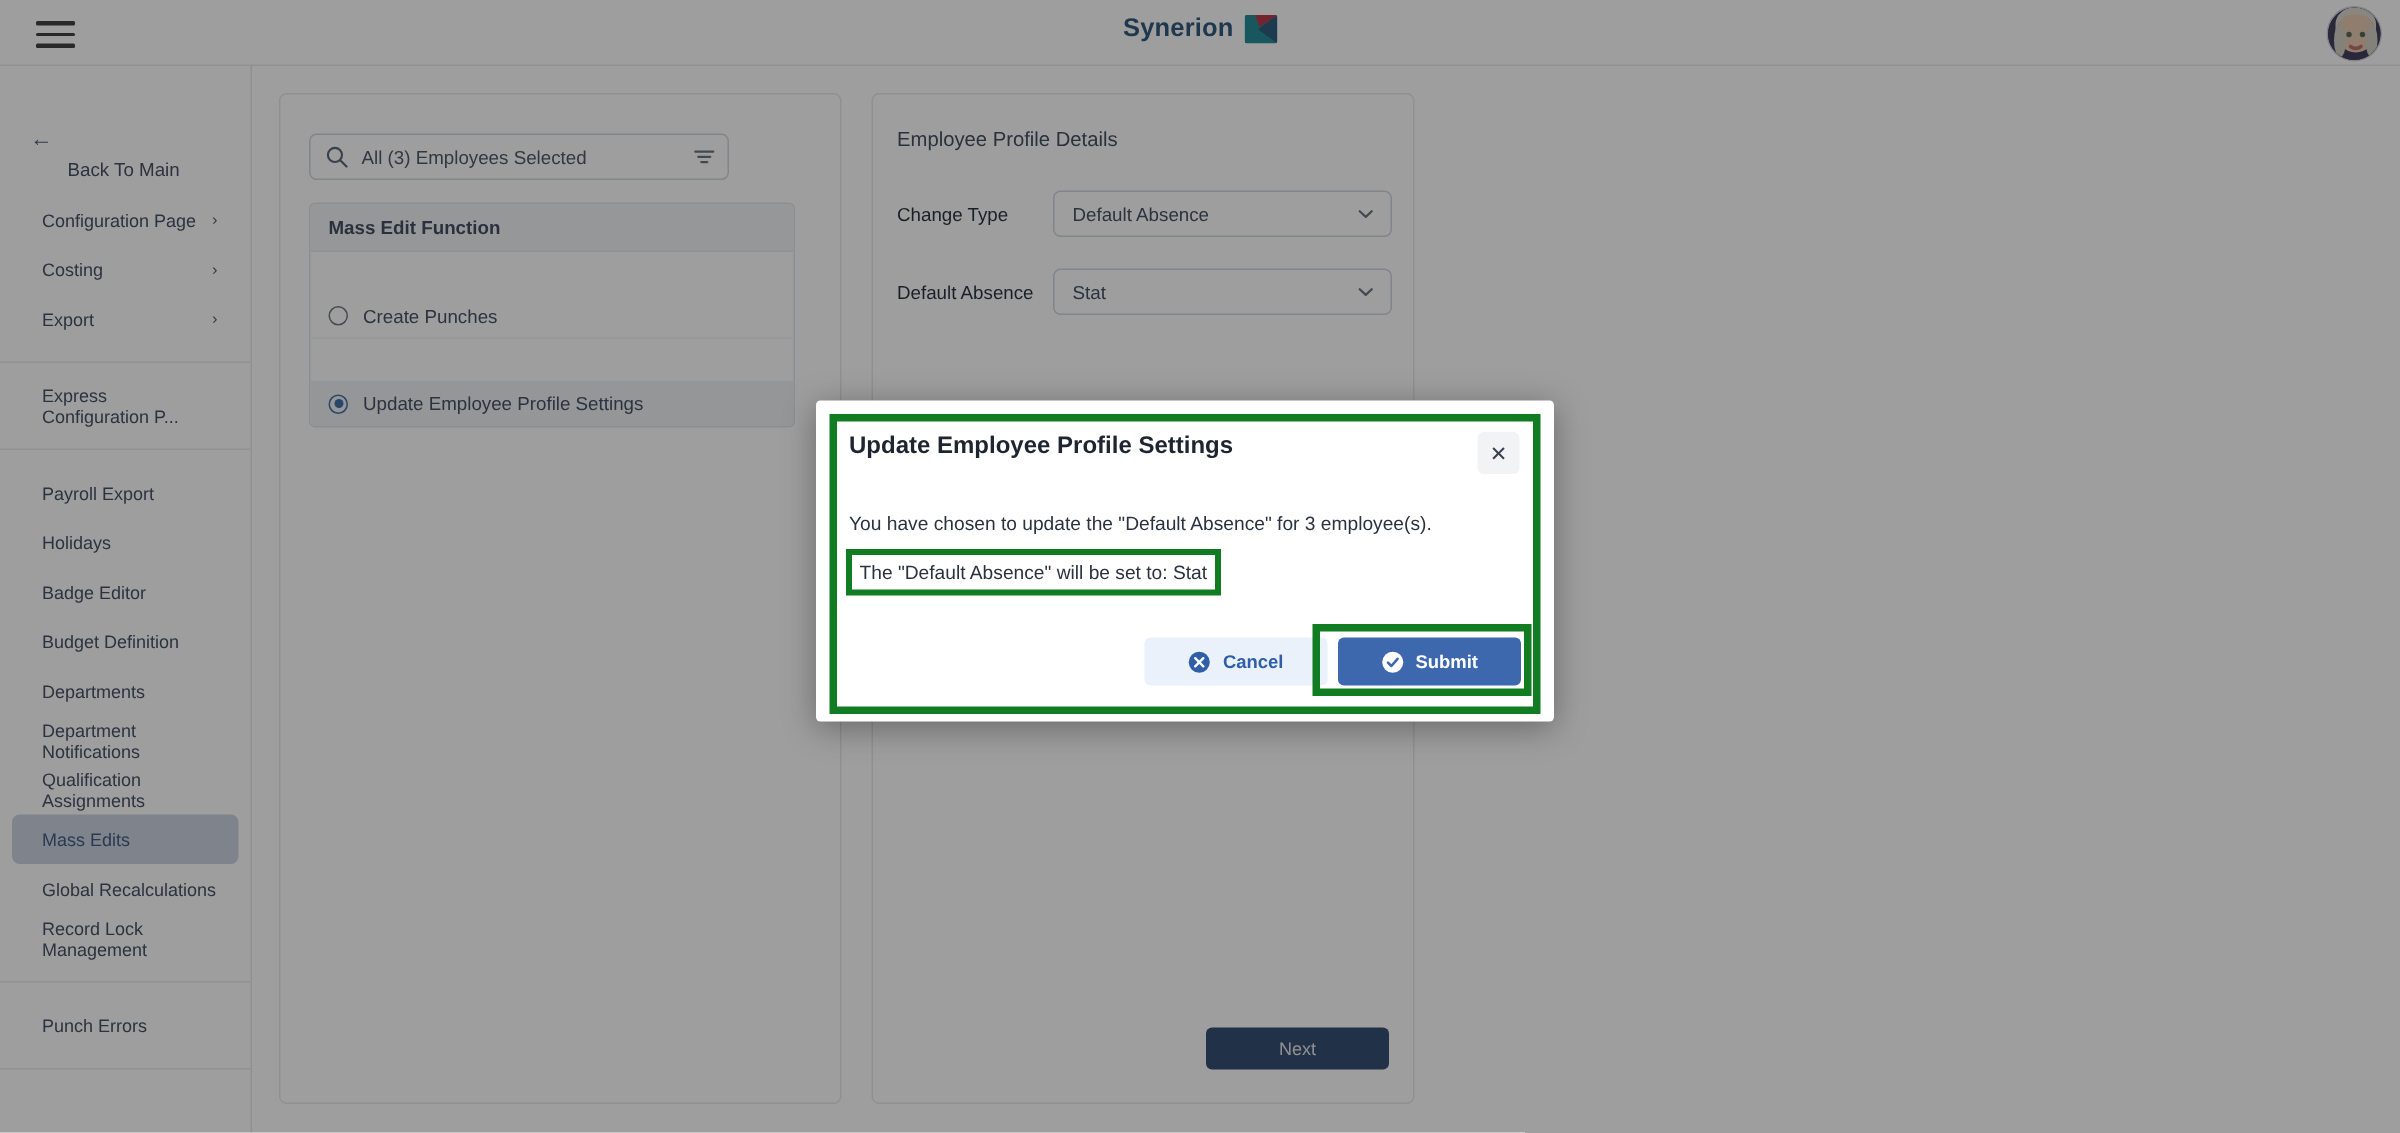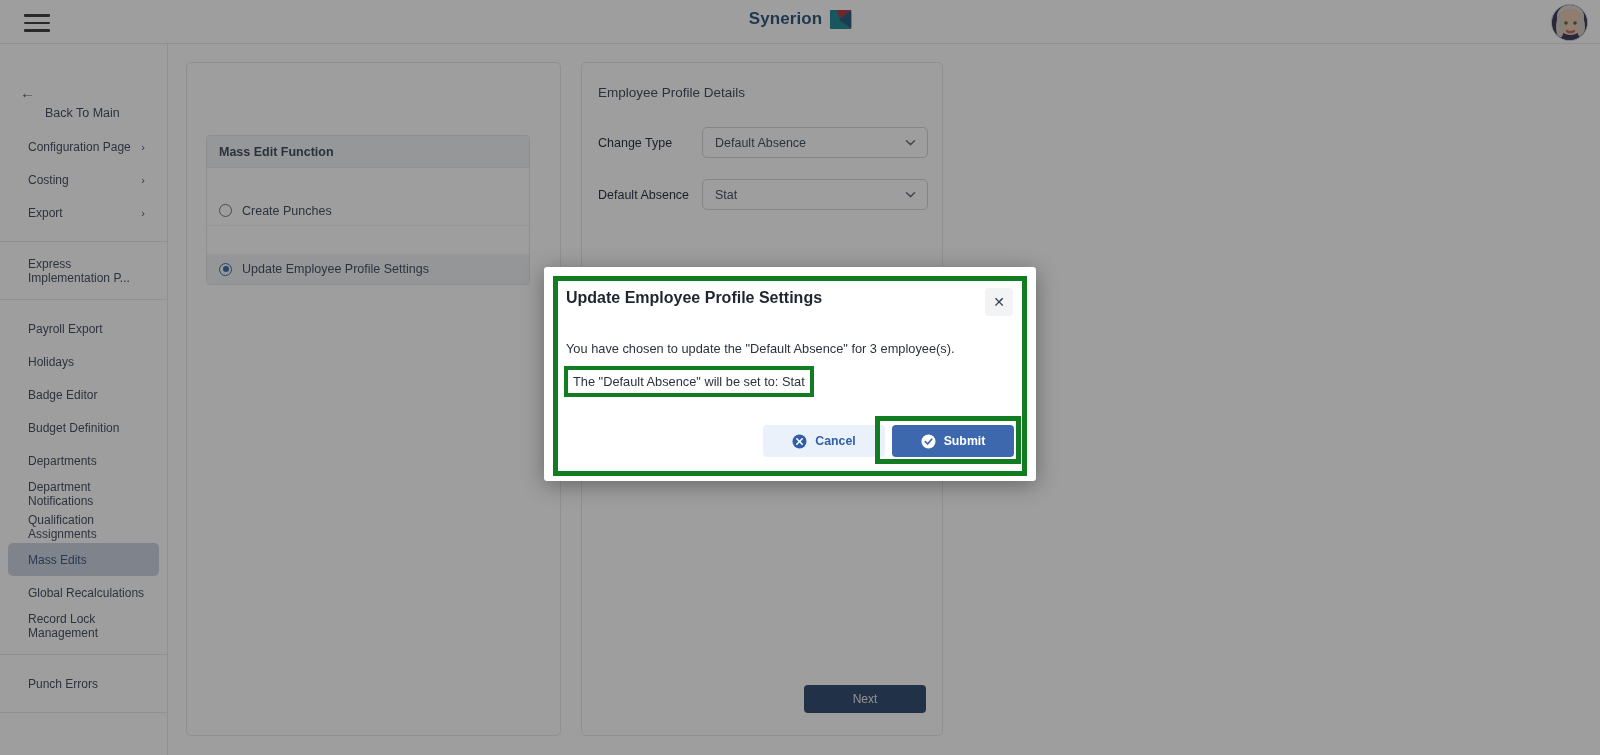--- a/index.html
+++ b/index.html
@@ -446,21 +446,21 @@
       <div class="nav-item">
         <span>Export</span>
         <span class="chev">›</span>
       </div>
     </div>
 
     <div class="nav-divider"></div>
 
     <div>
       <div class="nav-item">
-        <span>Express Implementation P...</span>
+        <span>Express Configuration P...</span>
       </div>
     </div>
 
     <div class="nav-divider"></div>
 
     <div>
       <div class="nav-item">
         <span>Payroll Export</span>
       </div>
       <div class="nav-item">
@@ -502,20 +502,36 @@
 
     <div class="nav-divider"></div>
   </div>
 
   <div class="sb-scrollbar"></div>
 
   <div class="content">
 
     <div class="panel panel-left">
 
+      <div class="search-box">
+        <span class="search-icon">
+          <svg width="15" height="15" viewBox="0 0 15 15">
+            <circle cx="6.3" cy="6.3" r="4.7" fill="none" stroke="#4a5566" stroke-width="1.4"></circle>
+            <line x1="9.8" y1="9.8" x2="14" y2="14" stroke="#4a5566" stroke-width="1.5" stroke-linecap="round"></line>
+          </svg>
+        </span>
+        <span class="search-text" title="All (3) Employees Selected">All (3) Employees Selected</span>
+        <span class="filter-icon">
+          <svg width="15" height="15" viewBox="0 0 15 15">
+            <line x1="1.5" y1="4" x2="13.5" y2="4" stroke="#5b6574" stroke-width="1.5" stroke-linecap="round"></line>
+            <line x1="3.5" y1="7.5" x2="11.5" y2="7.5" stroke="#5b6574" stroke-width="1.5" stroke-linecap="round"></line>
+            <line x1="5.5" y1="11" x2="9.5" y2="11" stroke="#5b6574" stroke-width="1.5" stroke-linecap="round"></line>
+          </svg>
+        </span>
+      </div>
 
       <div class="mef-card">
         <div class="mef-header">Mass Edit Function</div>
 
         <div class="mef-row">
           <span class="radio"></span>
           <span>Create Punches</span>
         </div>
 
         <div class="mef-row selected">

